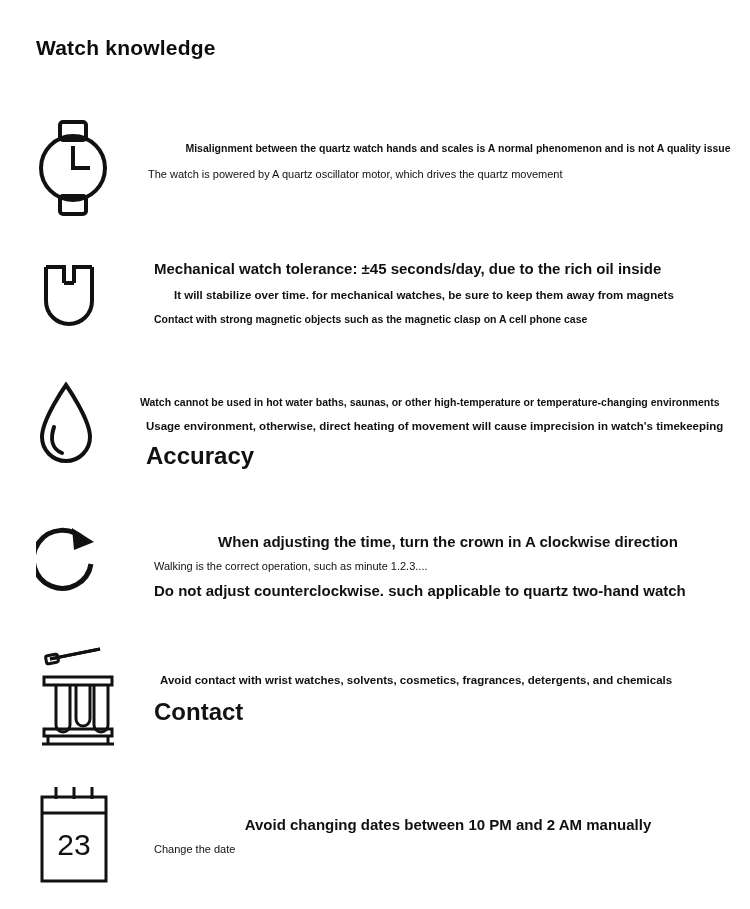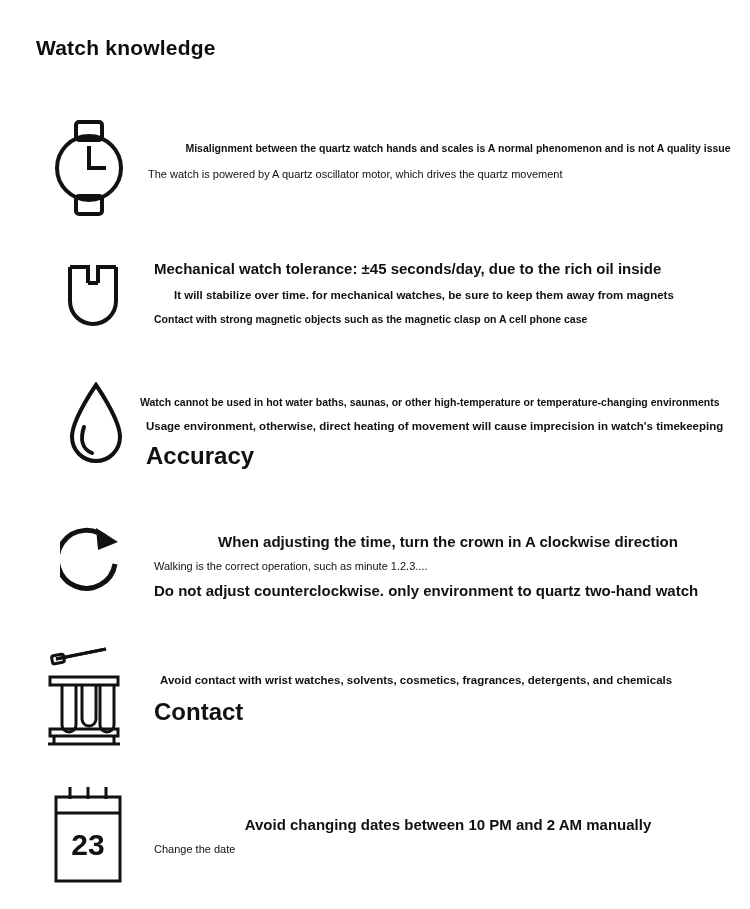--- a/index.html
+++ b/index.html
@@ -34,22 +34,21 @@
     position: absolute;
     left: 0;
     width: 750px;
   }
   .icon-box {
     position: absolute;
     left: 36px;
     width: 90px;
     display: flex;
     align-items: center;
-    justify-content: flex-end;
-    font-weight: bold;
+    justify-content: flex-start;
   }
   .text-col {
     position: absolute;
     left: 148px;
     width: 600px;
   }
   .line {
     display: block;
     white-space: nowrap;
     color: #111111;
@@ -120,21 +119,21 @@
   <div class="section" style="top:515px;">
     <div class="icon-box" style="top:4px;height:90px;">
       <svg width="66" height="84" viewBox="0 0 66 84">
         <path d="M48 18 A29 29 0 1 0 55 42" fill="none" stroke="#111" stroke-width="5" stroke-linecap="butt"></path>
         <path d="M36 6 L58 20 L38 28 Z" fill="#111"></path>
       </svg>
     </div>
     <div class="text-col" style="top:18px;">
       <span class="line sz-lg al-center">When adjusting the time, turn the crown in A clockwise direction</span>
       <span class="line sz-md al-left" style="margin-left:6px;margin-top:10px;">Walking is the correct operation, such as minute 1.2.3....</span>
-      <span class="line sz-lg al-left" style="margin-left:6px;margin-top:10px;">Do not adjust counterclockwise. only environment to quartz two-hand watch</span>
+      <span class="line sz-lg al-left" style="margin-left:6px;margin-top:10px;">Do not adjust counterclockwise. such applicable to quartz two-hand watch</span>
     </div>
   </div>
 
   <div class="section" style="top:640px;">
     <div class="icon-box" style="top:0px;height:110px;">
       <svg width="84" height="108" viewBox="0 0 84 108">
         <path d="M14 18 L64 8" fill="none" stroke="#111" stroke-width="3"></path>
         <path d="M14 18 L64 8" fill="none" stroke="#111" stroke-width="3"></path>
         <rect x="10" y="14" width="12" height="8" rx="2" transform="rotate(-11 16 18)" fill="none" stroke="#111" stroke-width="3"></rect>
         <rect x="8" y="36" width="68" height="8" fill="none" stroke="#111" stroke-width="3"></rect>

